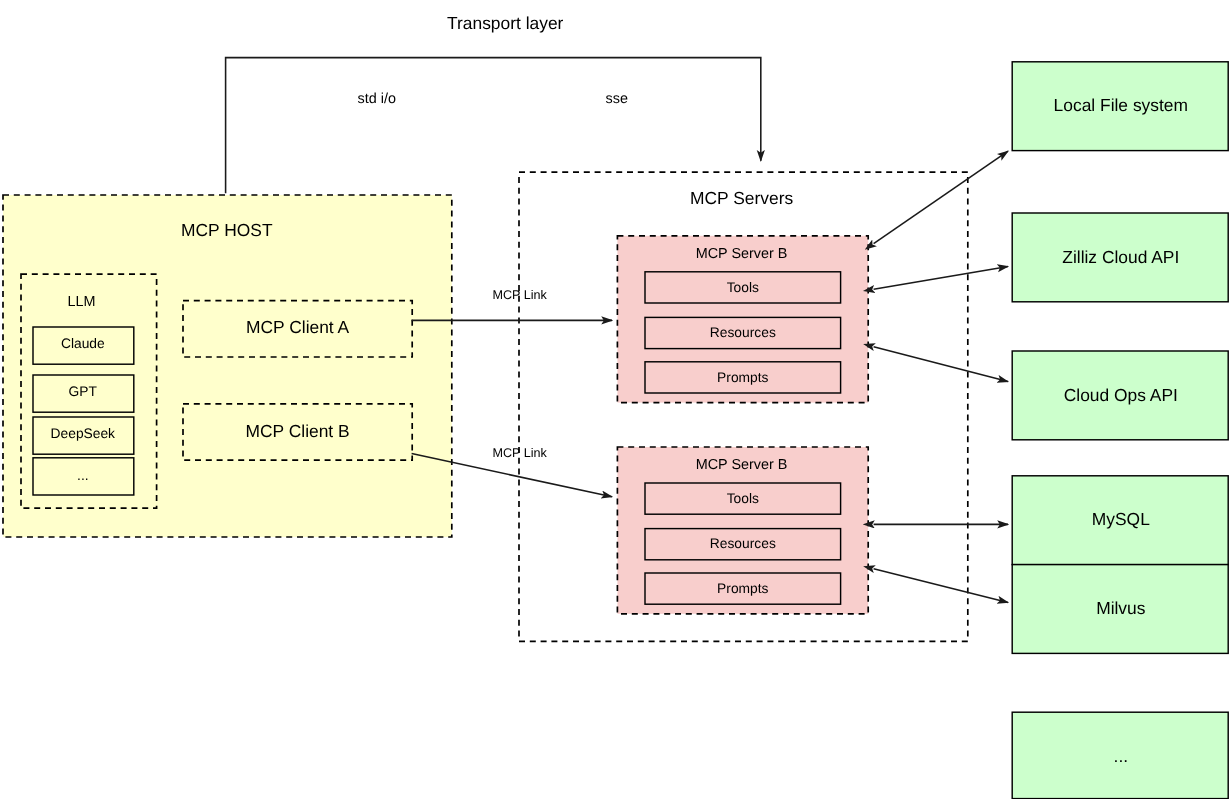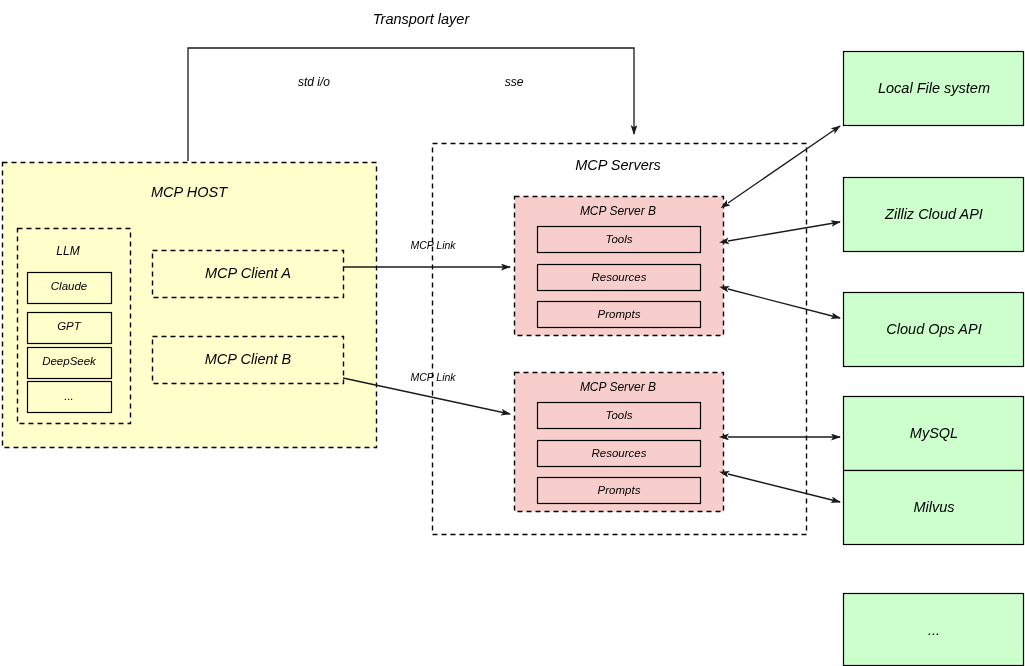--- a/index.html
+++ b/index.html
@@ -10,21 +10,20 @@
   body {
     width: 1025px;
     height: 666px;
     font-family: "Liberation Sans", sans-serif;
     overflow: hidden;
   }
   #diagram-root {
     position: relative;
     width: 876px;
     height: 666px;
-    font-style: italic;
   }
   svg.canvas {
     position: absolute;
     top: 0;
     left: 0;
     width: 1025px;
     height: 666px;
   }
   .box-fill-yellow { fill: #ffffcc; }
   .box-fill-pink   { fill: #f8cecc; }

